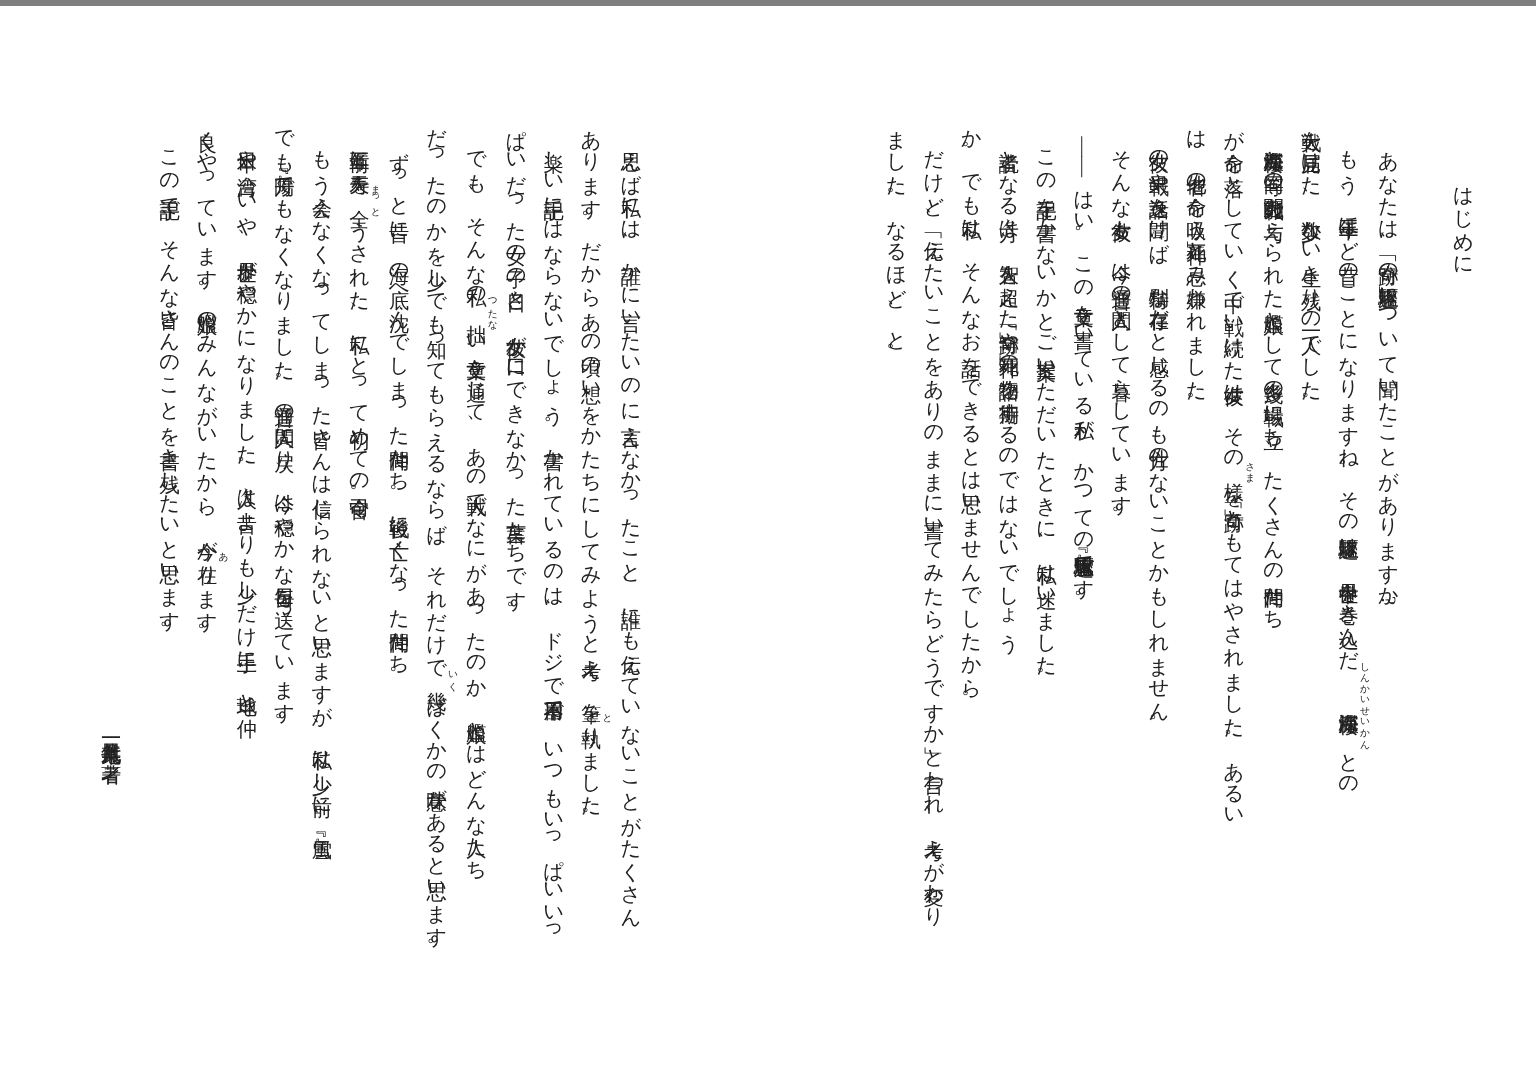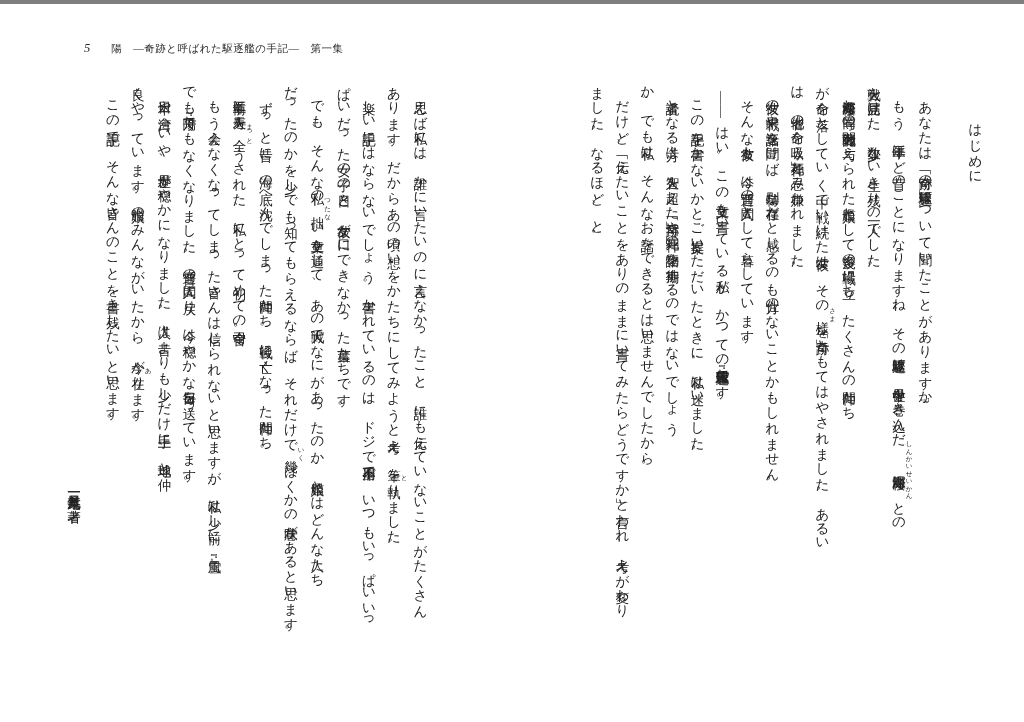--- a/index.html
+++ b/index.html
@@ -62,23 +62,20 @@
     letter-spacing: 0;
     font-family: "Liberation Serif", serif;
   }
 </style>
 </head>
 <body>
 
 <div class="top-bar"></div>
 
 <div class="page page-left">
-  <div class="header">
-    <span class="pnum">5</span><span class="htitle">陽　―奇跡と呼ばれた駆逐艦の手記―　第一集</span>
-  </div>
   <div class="vbody left-vbody" id="left-body">
       <div class="vline indent">思えば私には、誰かに言いたいのに言えなかったこと、誰にも伝えていないことがたくさん</div>
       <div class="vline">あります。だからあの頃の想いをかたちにしてみようと考え、筆を<ruby>執<rt>と</rt></ruby>りました。</div>
       <div class="vline indent">楽しい手記にはならないでしょう。書かれているのは、ドジで不器用で、いつもいっぱいいっ</div>
       <div class="vline">ぱいだった女の子の日々と、彼女が口にできなかった言葉たちです。</div>
       <div class="vline indent">でも、そんな私の<ruby>拙<rt>つたな</rt></ruby>い文章を通じて、あの大戦でなにがあったのか、艦娘とはどんな人たち</div>
       <div class="vline">だったのかを少しでも知ってもらえるならば、それだけで<ruby>幾<rt>いく</rt></ruby>ばくかの意味があると思います。</div>
       <div class="vline indent">ずっと昔に、海の底へ沈んでしまった仲間たち。戦後に亡くなった仲間たち。</div>
       <div class="vline indent">五年前に天寿を<ruby>全<rt>まっと</rt></ruby>うされた、私にとって初めての司令官。</div>
       <div class="vline indent">もう会えなくなってしまった皆さんは信じられないと思いますが、私は少し前に、『雪風』</div>

